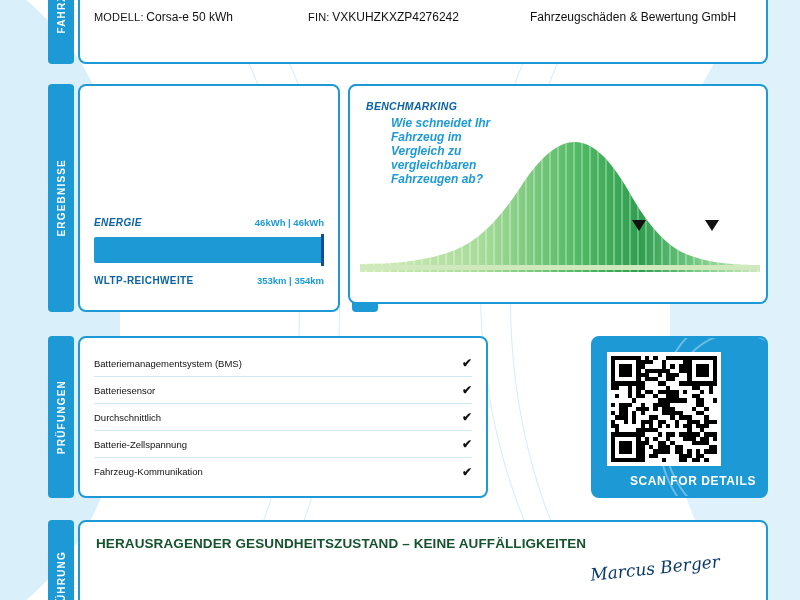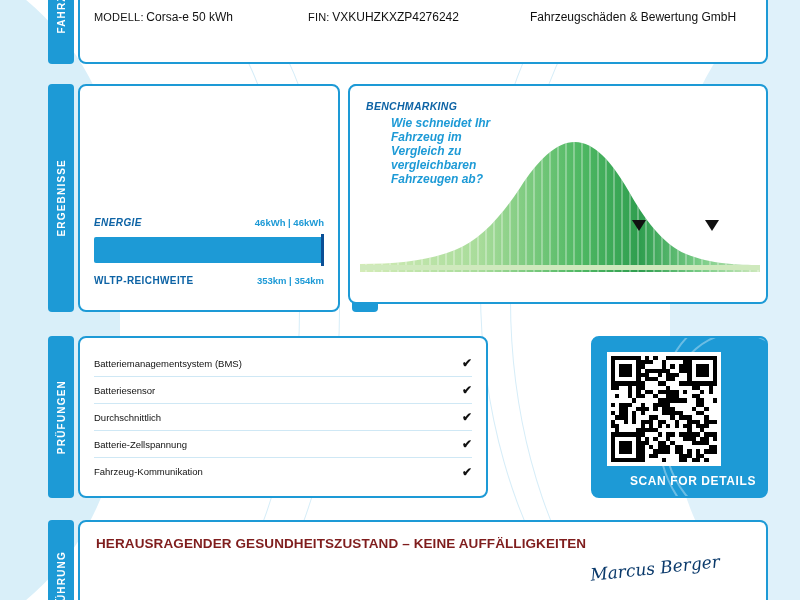--- a/index.html
+++ b/index.html
@@ -170,21 +170,21 @@
     text-align: right;
   }
   .qr-scan .rot {
     display: inline-block;
   }
 
   
   #card-summary { left: 78px; top: 520px; width: 690px; height: 120px; }
   .sum-title {
     position: absolute; left: 16px; top: 14px;
-    font-size: 13.5px; font-weight: bold; color: #7f1d1d; letter-spacing: .1px;
+    font-size: 13.5px; font-weight: bold; color: #14532d; letter-spacing: .1px;
   }
   .sum-text {
     position: absolute; left: 16px; top: 42px; width: 500px;
     font-size: 9.5px; color: #111; line-height: 16px;
   }
   .signature {
     position: absolute; right: 46px; top: 36px;
     font-family: "DejaVu Serif", serif;
     font-style: italic;
     font-size: 17px;

